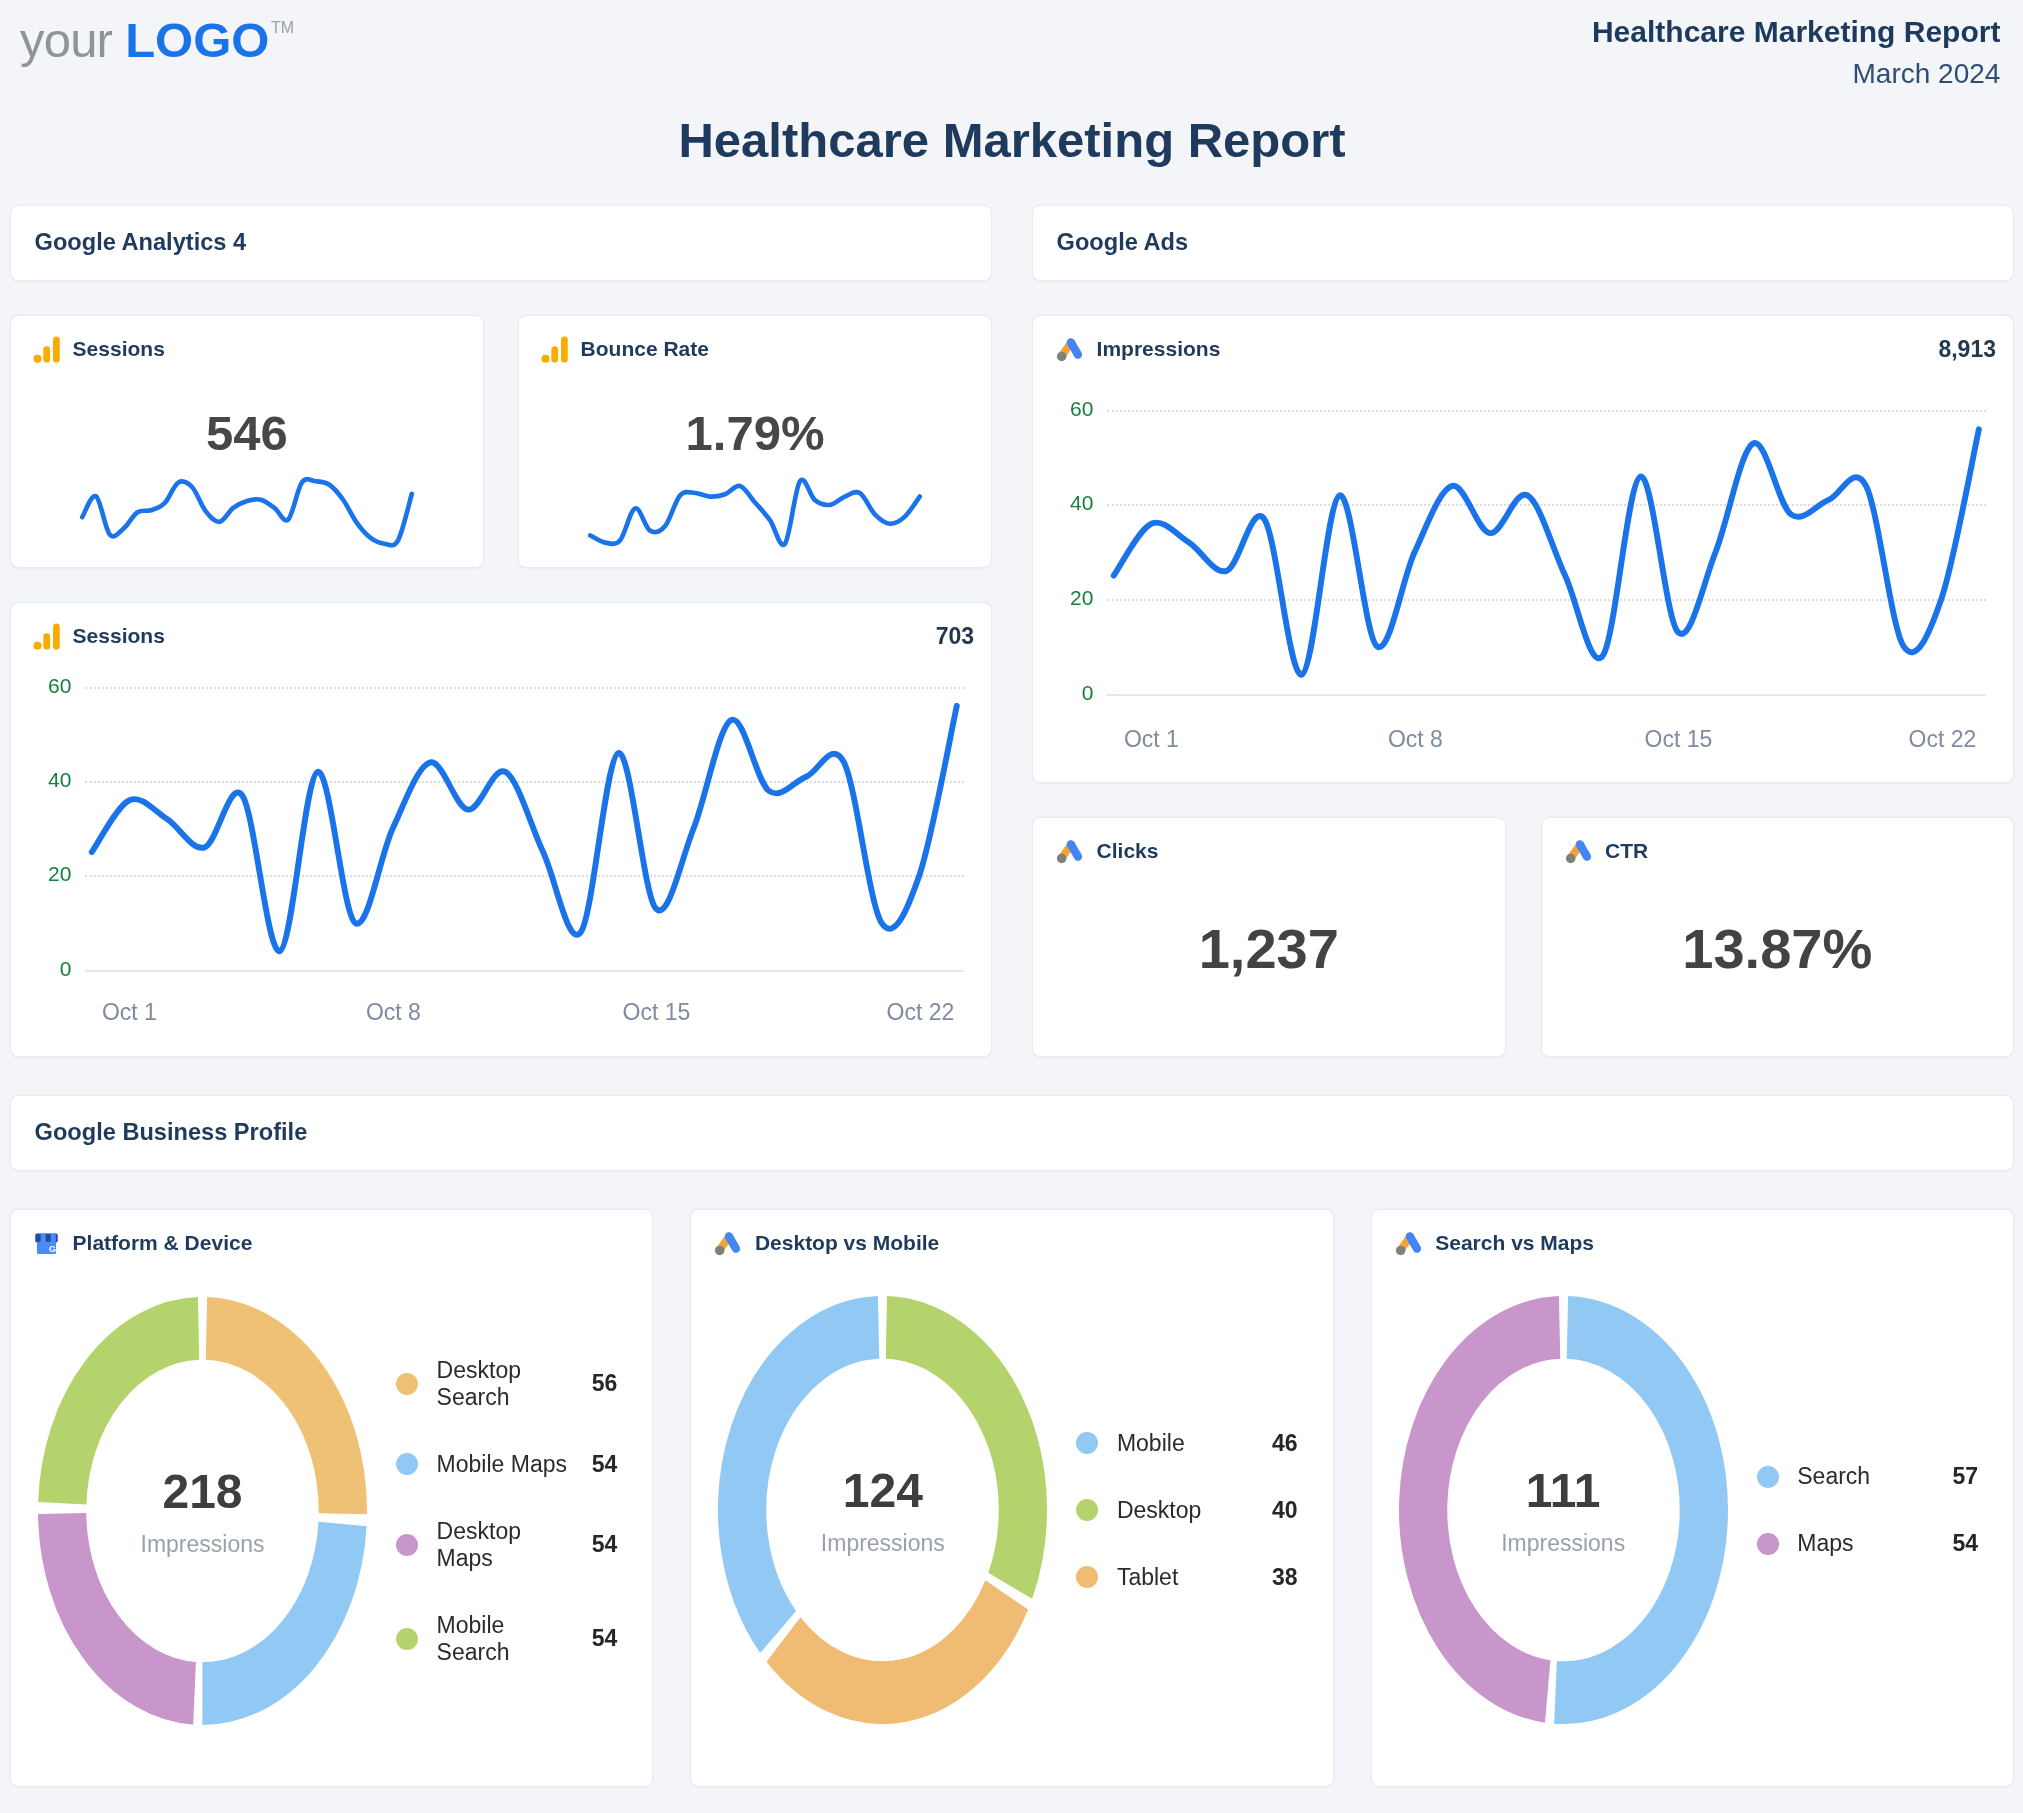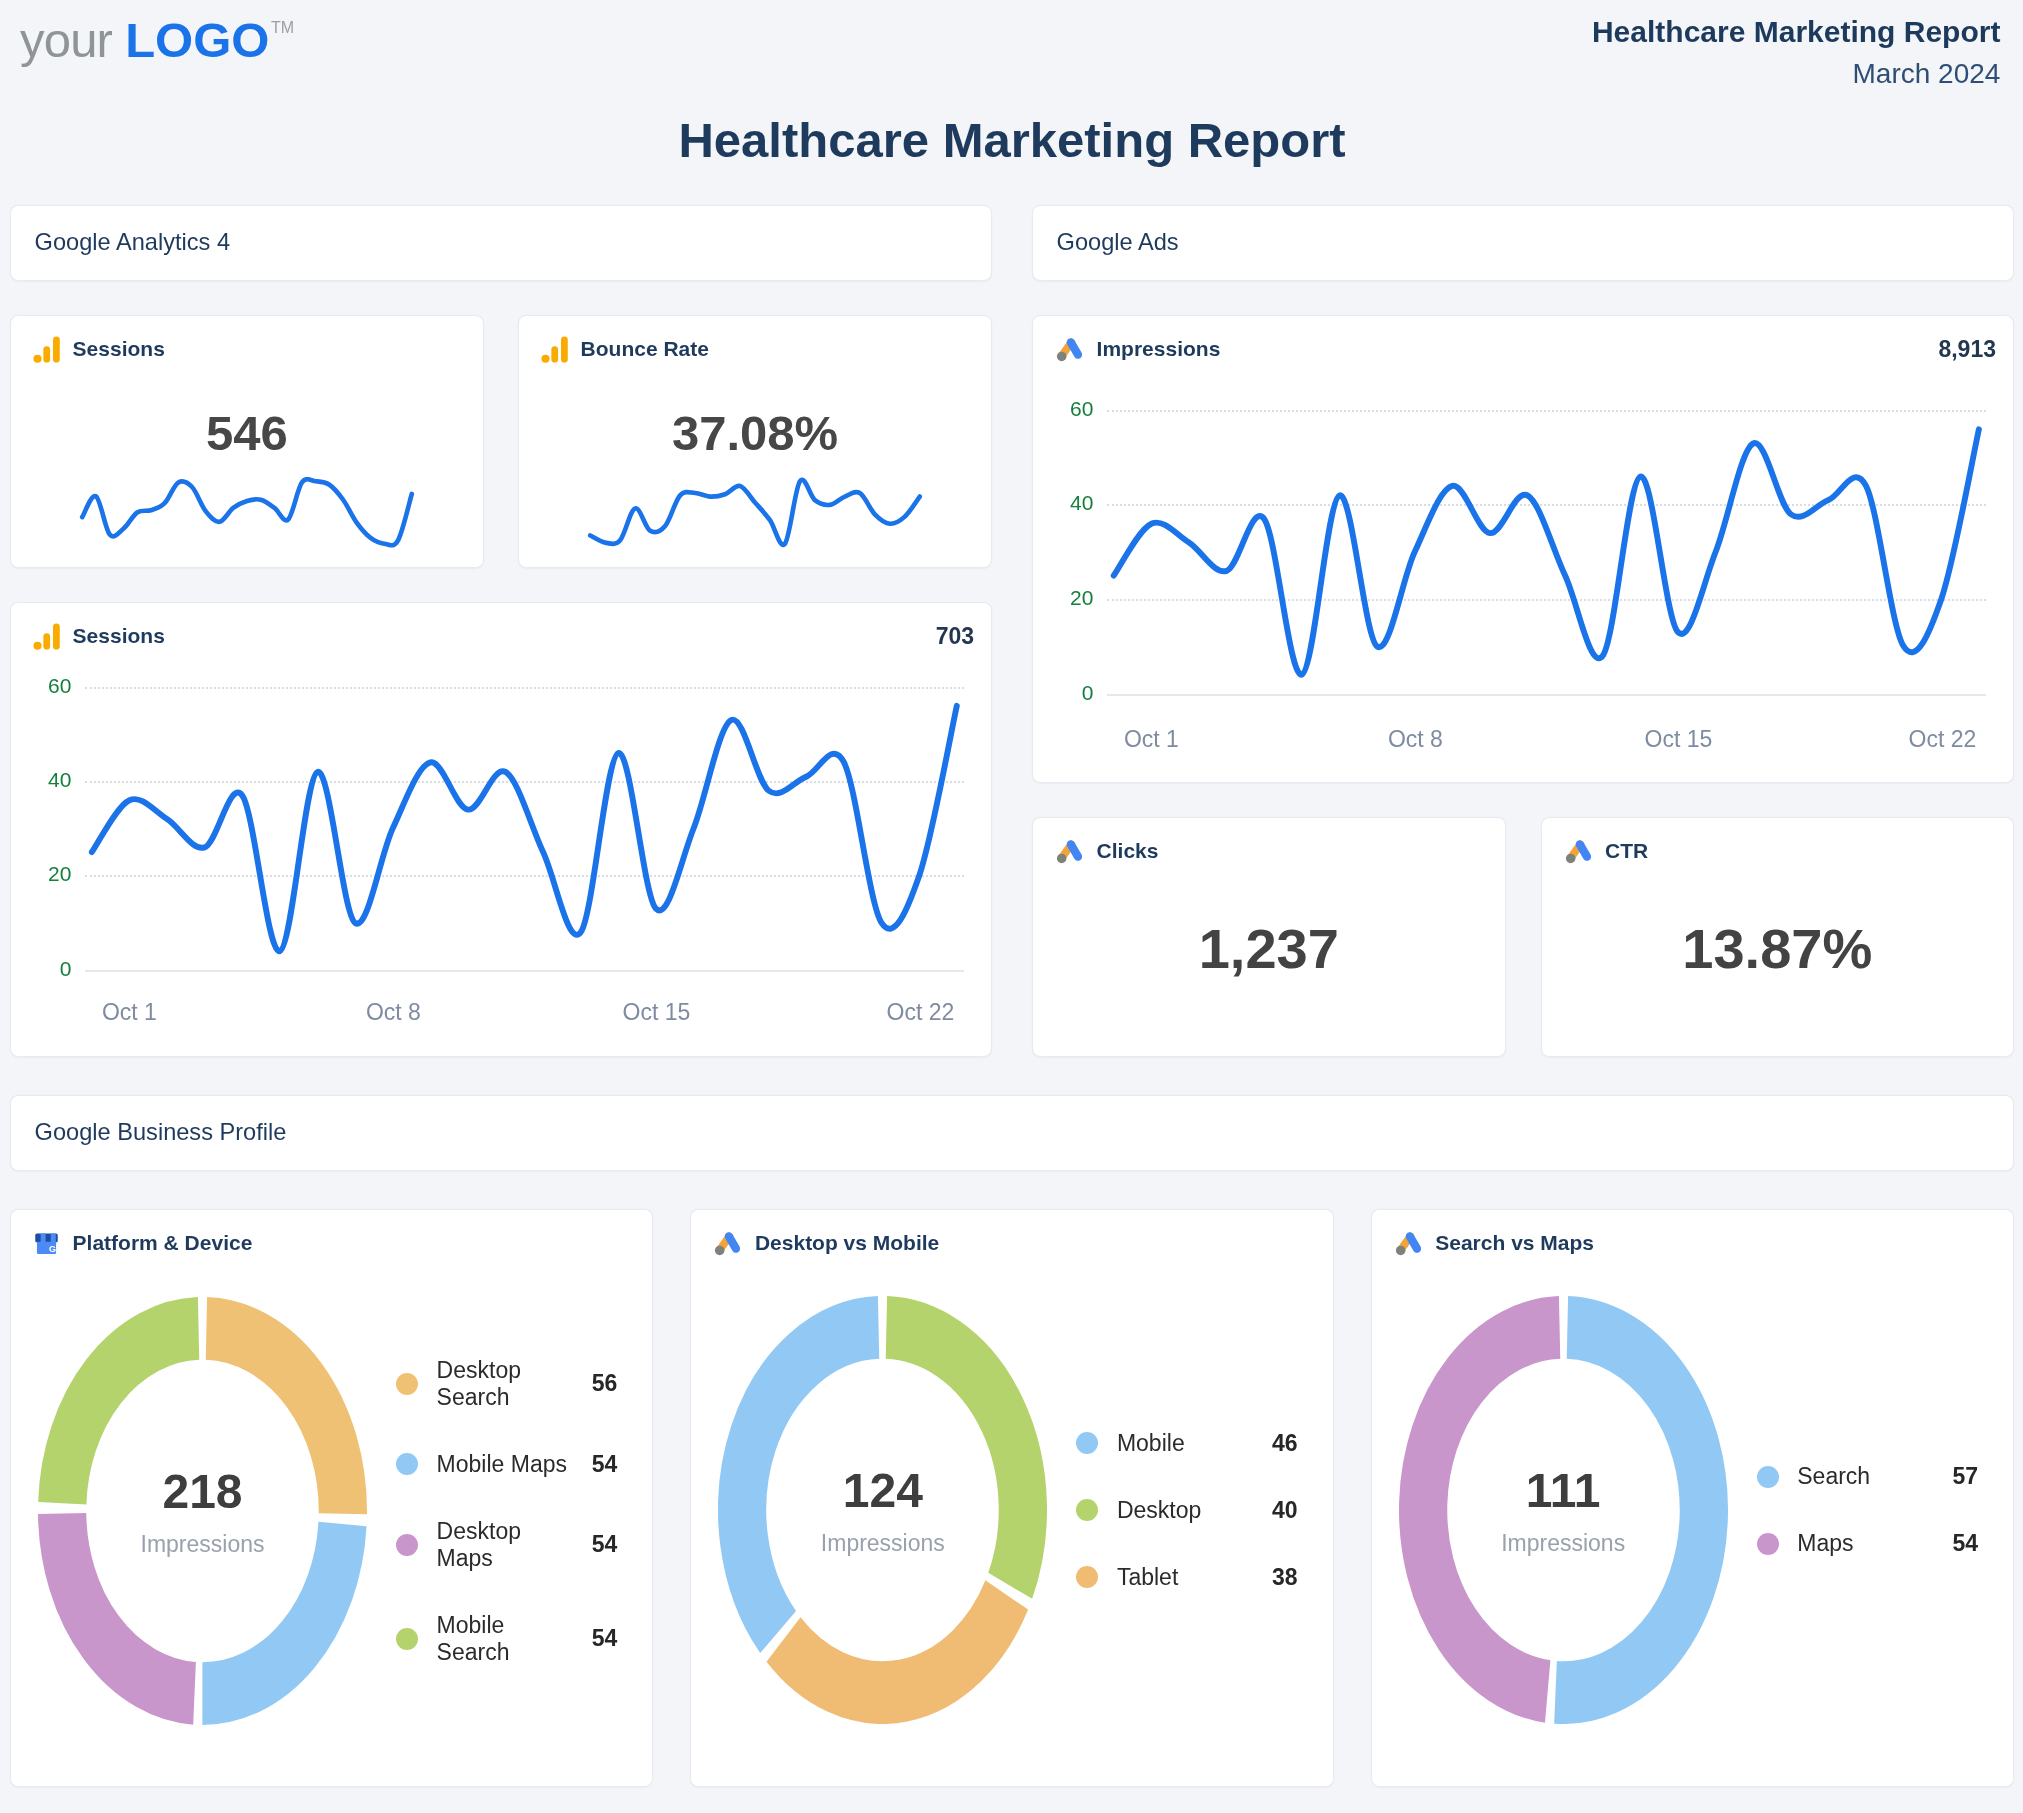--- a/index.html
+++ b/index.html
@@ -25,21 +25,21 @@
   
   main { padding:0 10px; }
   .cols { display:grid; grid-template-columns:1fr 1fr; column-gap:40px; align-items:start; }
   .col { display:flex; flex-direction:column; gap:34px; }
 
   .card {
     background:#fff; border:0.8px solid #e7eaf0; border-radius:8.4px;
     box-shadow:0 0.8px 1.7px rgba(30,58,92,.05);
   }
   .section-card { height:76px; display:flex; align-items:center; padding:0 23.6px; }
-  .section-title { font-size:23.6px; font-weight:400; color:#1e3a5c; }
+  .section-title { font-size:23.6px; font-weight:700; color:#1e3a5c; }
   .full { margin-top:38px; }
 
   .kpi-row { display:grid; grid-template-columns:1fr 1fr; gap:34px; }
   .kpi-card { height:253px; position:relative; }
   .card-head { display:flex; align-items:center; gap:12.6px; padding:20px 17px 0 22px; }
   .card-label { font-size:21px; font-weight:700; color:#1e3a5c; }
   .head-total { margin-left:auto; font-size:23px; font-weight:700; color:#233750; }
   .kpi-value { position:absolute; top:89px; left:0; right:0; text-align:center; font-size:49px; font-weight:700; color:#474747; }
   .spark { position:absolute; left:67px; right:67px; bottom:18.6px; height:71px; }
   .spark svg { display:block; }
@@ -121,21 +121,21 @@
 
         <div class="card kpi-card">
           <div class="card-head">
             <svg class="icon ga-icon" width="27" height="27" viewBox="0 0 24 24">
               <circle cx="4" cy="20.2" r="3.6" fill="#f9ab00"></circle>
               <rect x="9.2" y="9.2" width="6" height="14.4" rx="3" fill="#f9ab00"></rect>
               <rect x="17.8" y="0.4" width="6" height="23.2" rx="3" fill="#f9ab00"></rect>
             </svg>
             <span class="card-label">Bounce Rate</span>
           </div>
-          <div class="kpi-value">37.08%</div>
+          <div class="kpi-value">1.79%</div>
           <div class="spark">
               <svg viewBox="0 0 400 84" width="100%" height="100%">
                 <path d="M 5,69.22641509433963 C 7.954545454545455,70.62264150943398 16.818181818181817,76.67295597484278 22.727272727272727,77.60377358490567 C 28.636363636363637,78.53459119496856 34.54545454545455,81.55974842767296 40.45454545454545,74.81132075471699 C 46.36363636363636,68.06289308176102 52.27272727272727,38.9748427672956 58.18181818181818,37.113207547169814 C 64.0909090909091,35.25157232704403 70,60.150943396226424 75.9090909090909,63.64150943396227 C 81.81818181818181,67.13207547169812 87.72727272727273,65.03773584905662 93.63636363636364,58.05660377358491 C 99.54545454545455,51.07547169811321 105.45454545454545,28.27044025157232 111.36363636363636,21.75471698113207 C 117.27272727272727,15.238993710691819 123.18181818181819,18.729559748427672 129.0909090909091,18.962264150943394 C 135,19.194968553459116 140.9090909090909,22.918238993710688 146.8181818181818,23.15094339622641 C 152.72727272727272,23.383647798742132 158.63636363636363,22.45283018867924 164.54545454545453,20.35849056603773 C 170.45454545454544,18.26415094339622 176.36363636363637,8.955974842767294 182.27272727272728,10.584905660377357 C 188.1818181818182,12.213836477987421 194.0909090909091,23.383647798742142 200,30.132075471698116 C 205.9090909090909,36.88050314465409 211.8181818181818,42.93081761006289 217.72727272727272,51.075471698113205 C 223.63636363636363,59.22012578616352 229.54545454545456,86.67924528301887 235.45454545454547,79 C 241.36363636363637,71.32075471698113 247.27272727272728,13.61006289308176 253.1818181818182,5 C 259.0909090909091,-3.6100628930817606 265,22.68553459119497 270.90909090909093,27.339622641509436 C 276.81818181818187,31.993710691823903 282.72727272727275,33.62264150943397 288.6363636363636,32.924528301886795 C 294.5454545454545,32.22641509433962 300.4545454545455,25.477987421383645 306.3636363636364,23.15094339622641 C 312.27272727272725,20.823899371069174 318.18181818181813,15.471698113207545 324.09090909090907,18.962264150943394 C 330,22.452830188679243 335.9090909090909,38.0440251572327 341.8181818181818,44.094339622641506 C 347.72727272727275,50.14465408805031 353.6363636363636,54.79874213836479 359.54545454545456,55.26415094339623 C 365.4545454545455,55.729559748427675 371.3636363636364,52.23899371069182 377.27272727272725,46.886792452830186 C 383.18181818181813,41.53459119496855 392.04545454545456,27.106918238993707 395,23.15094339622641" fill="none" stroke="#1a73e8" stroke-width="5.5" stroke-linecap="round"></path>
               </svg>
             </div>
         </div>
       </div>
 
       <div class="card chart-card tall">
         <div class="card-head">

